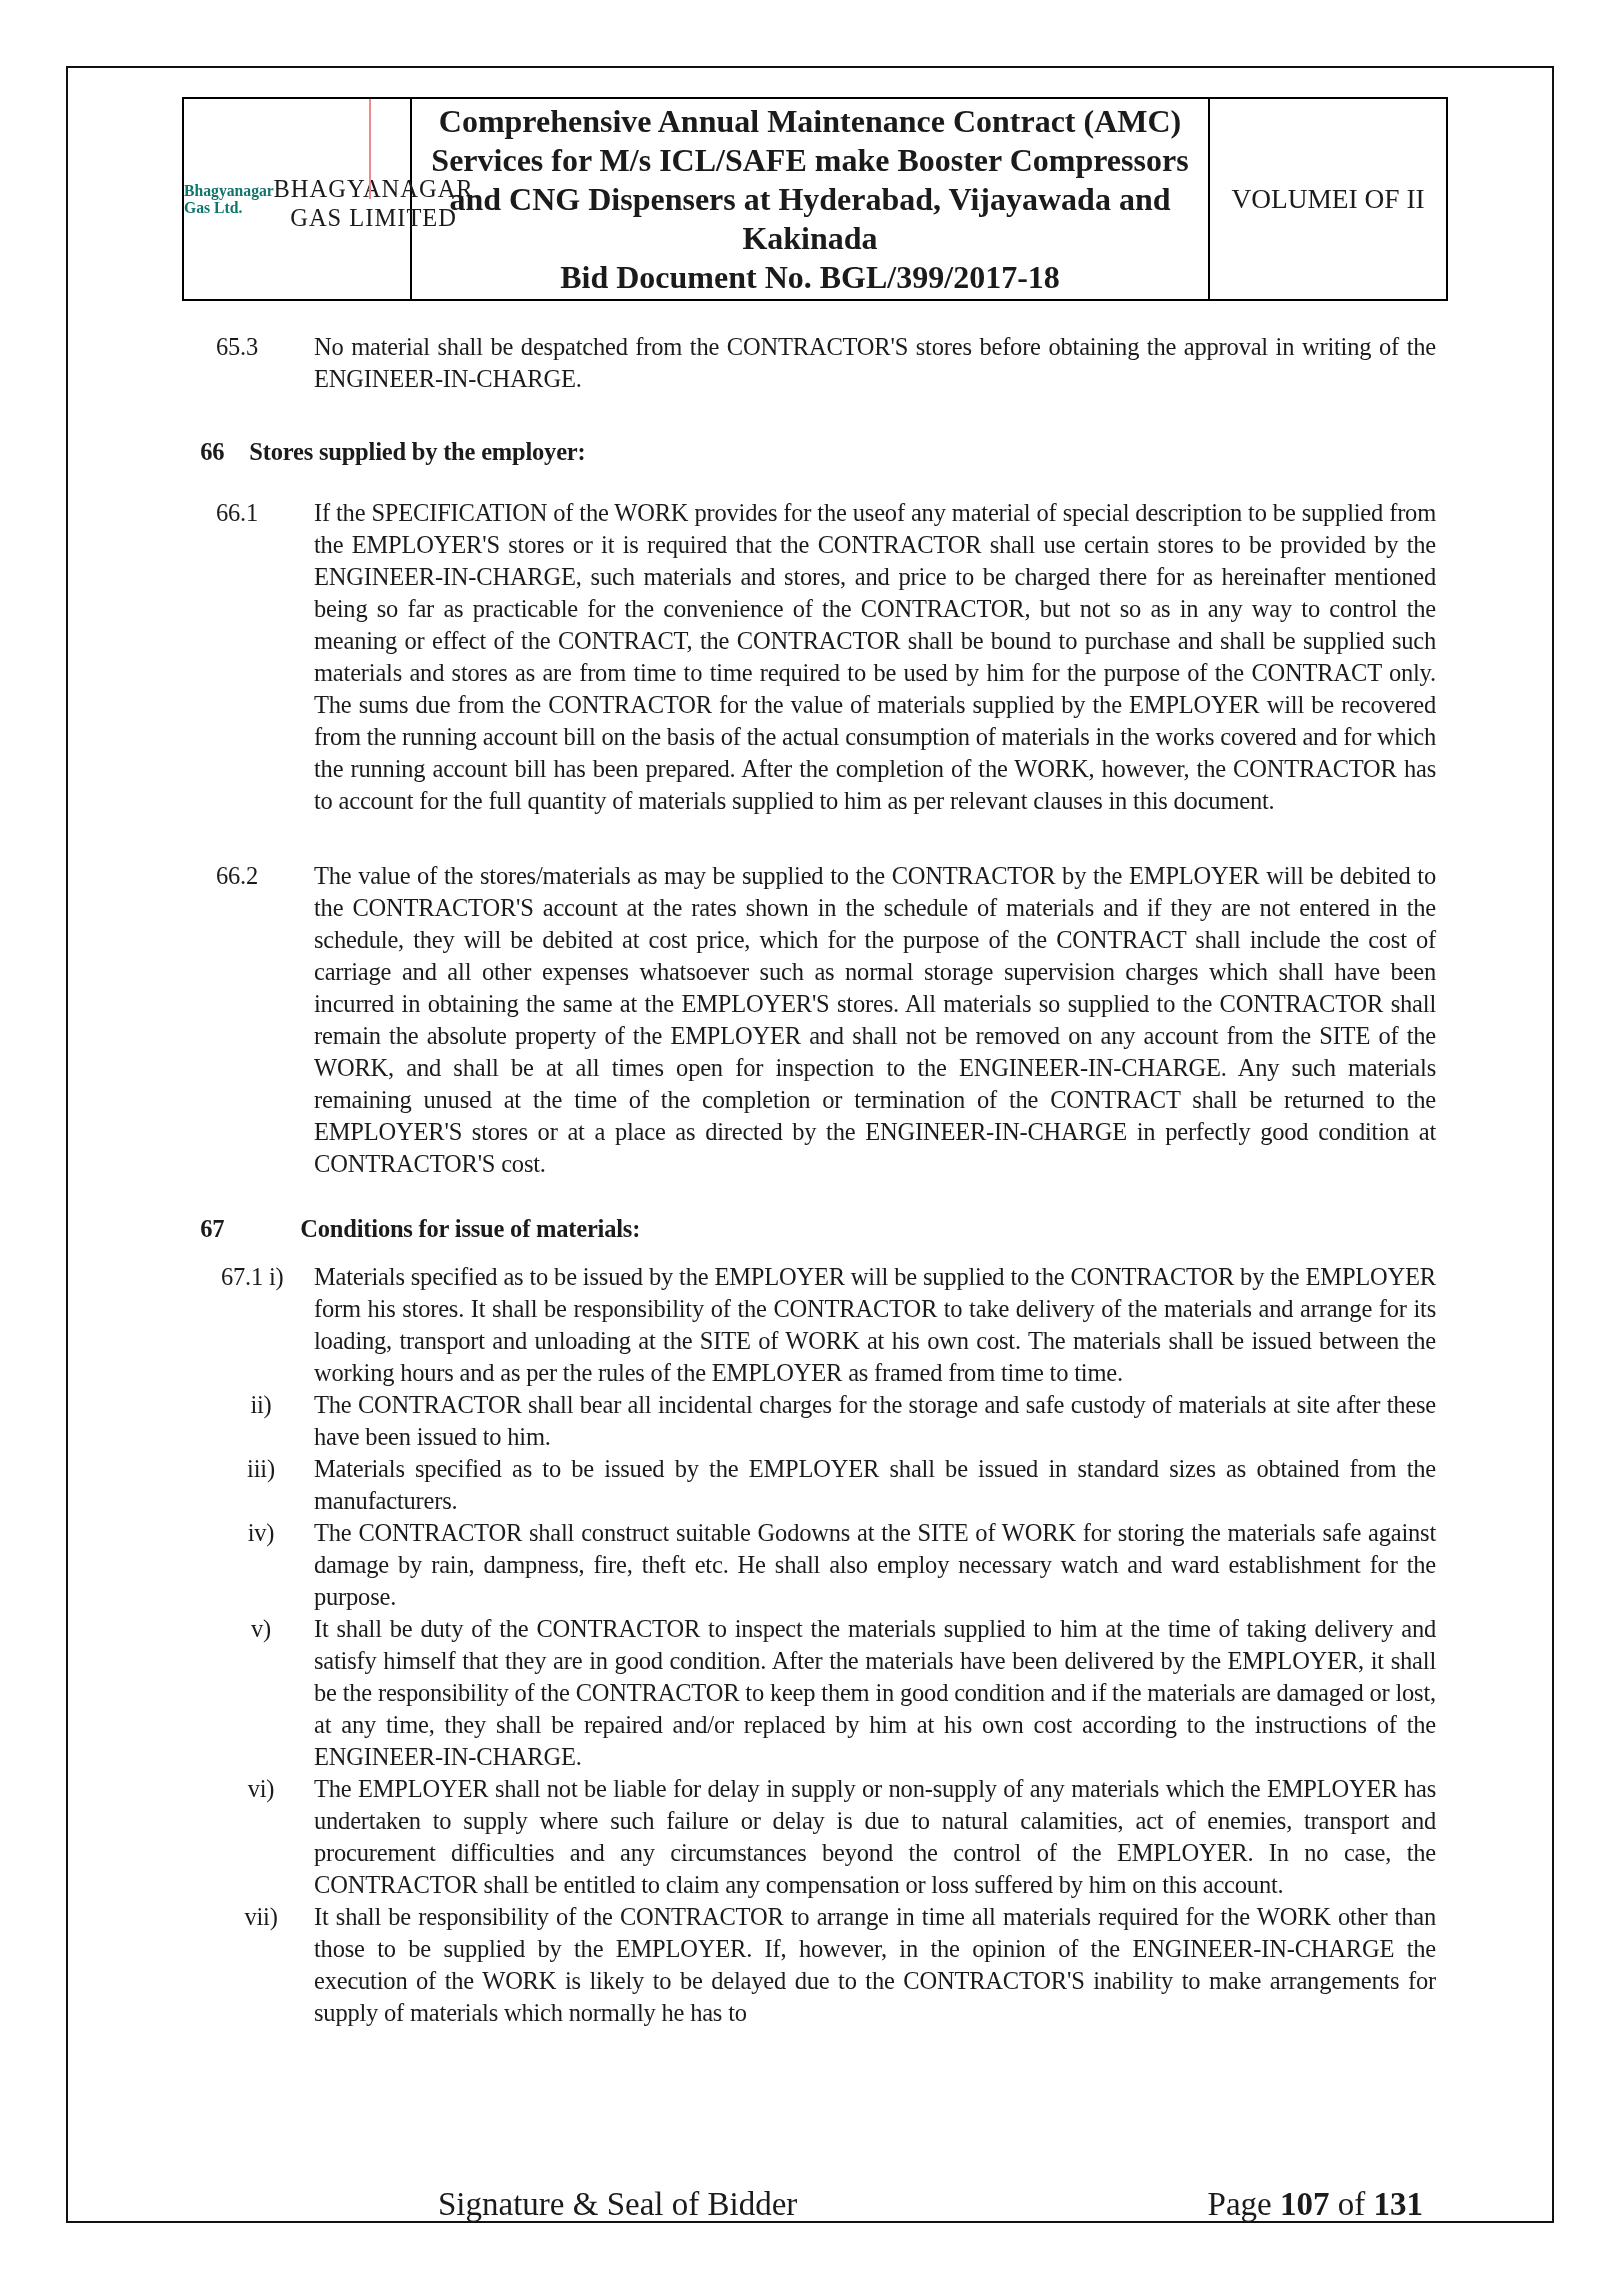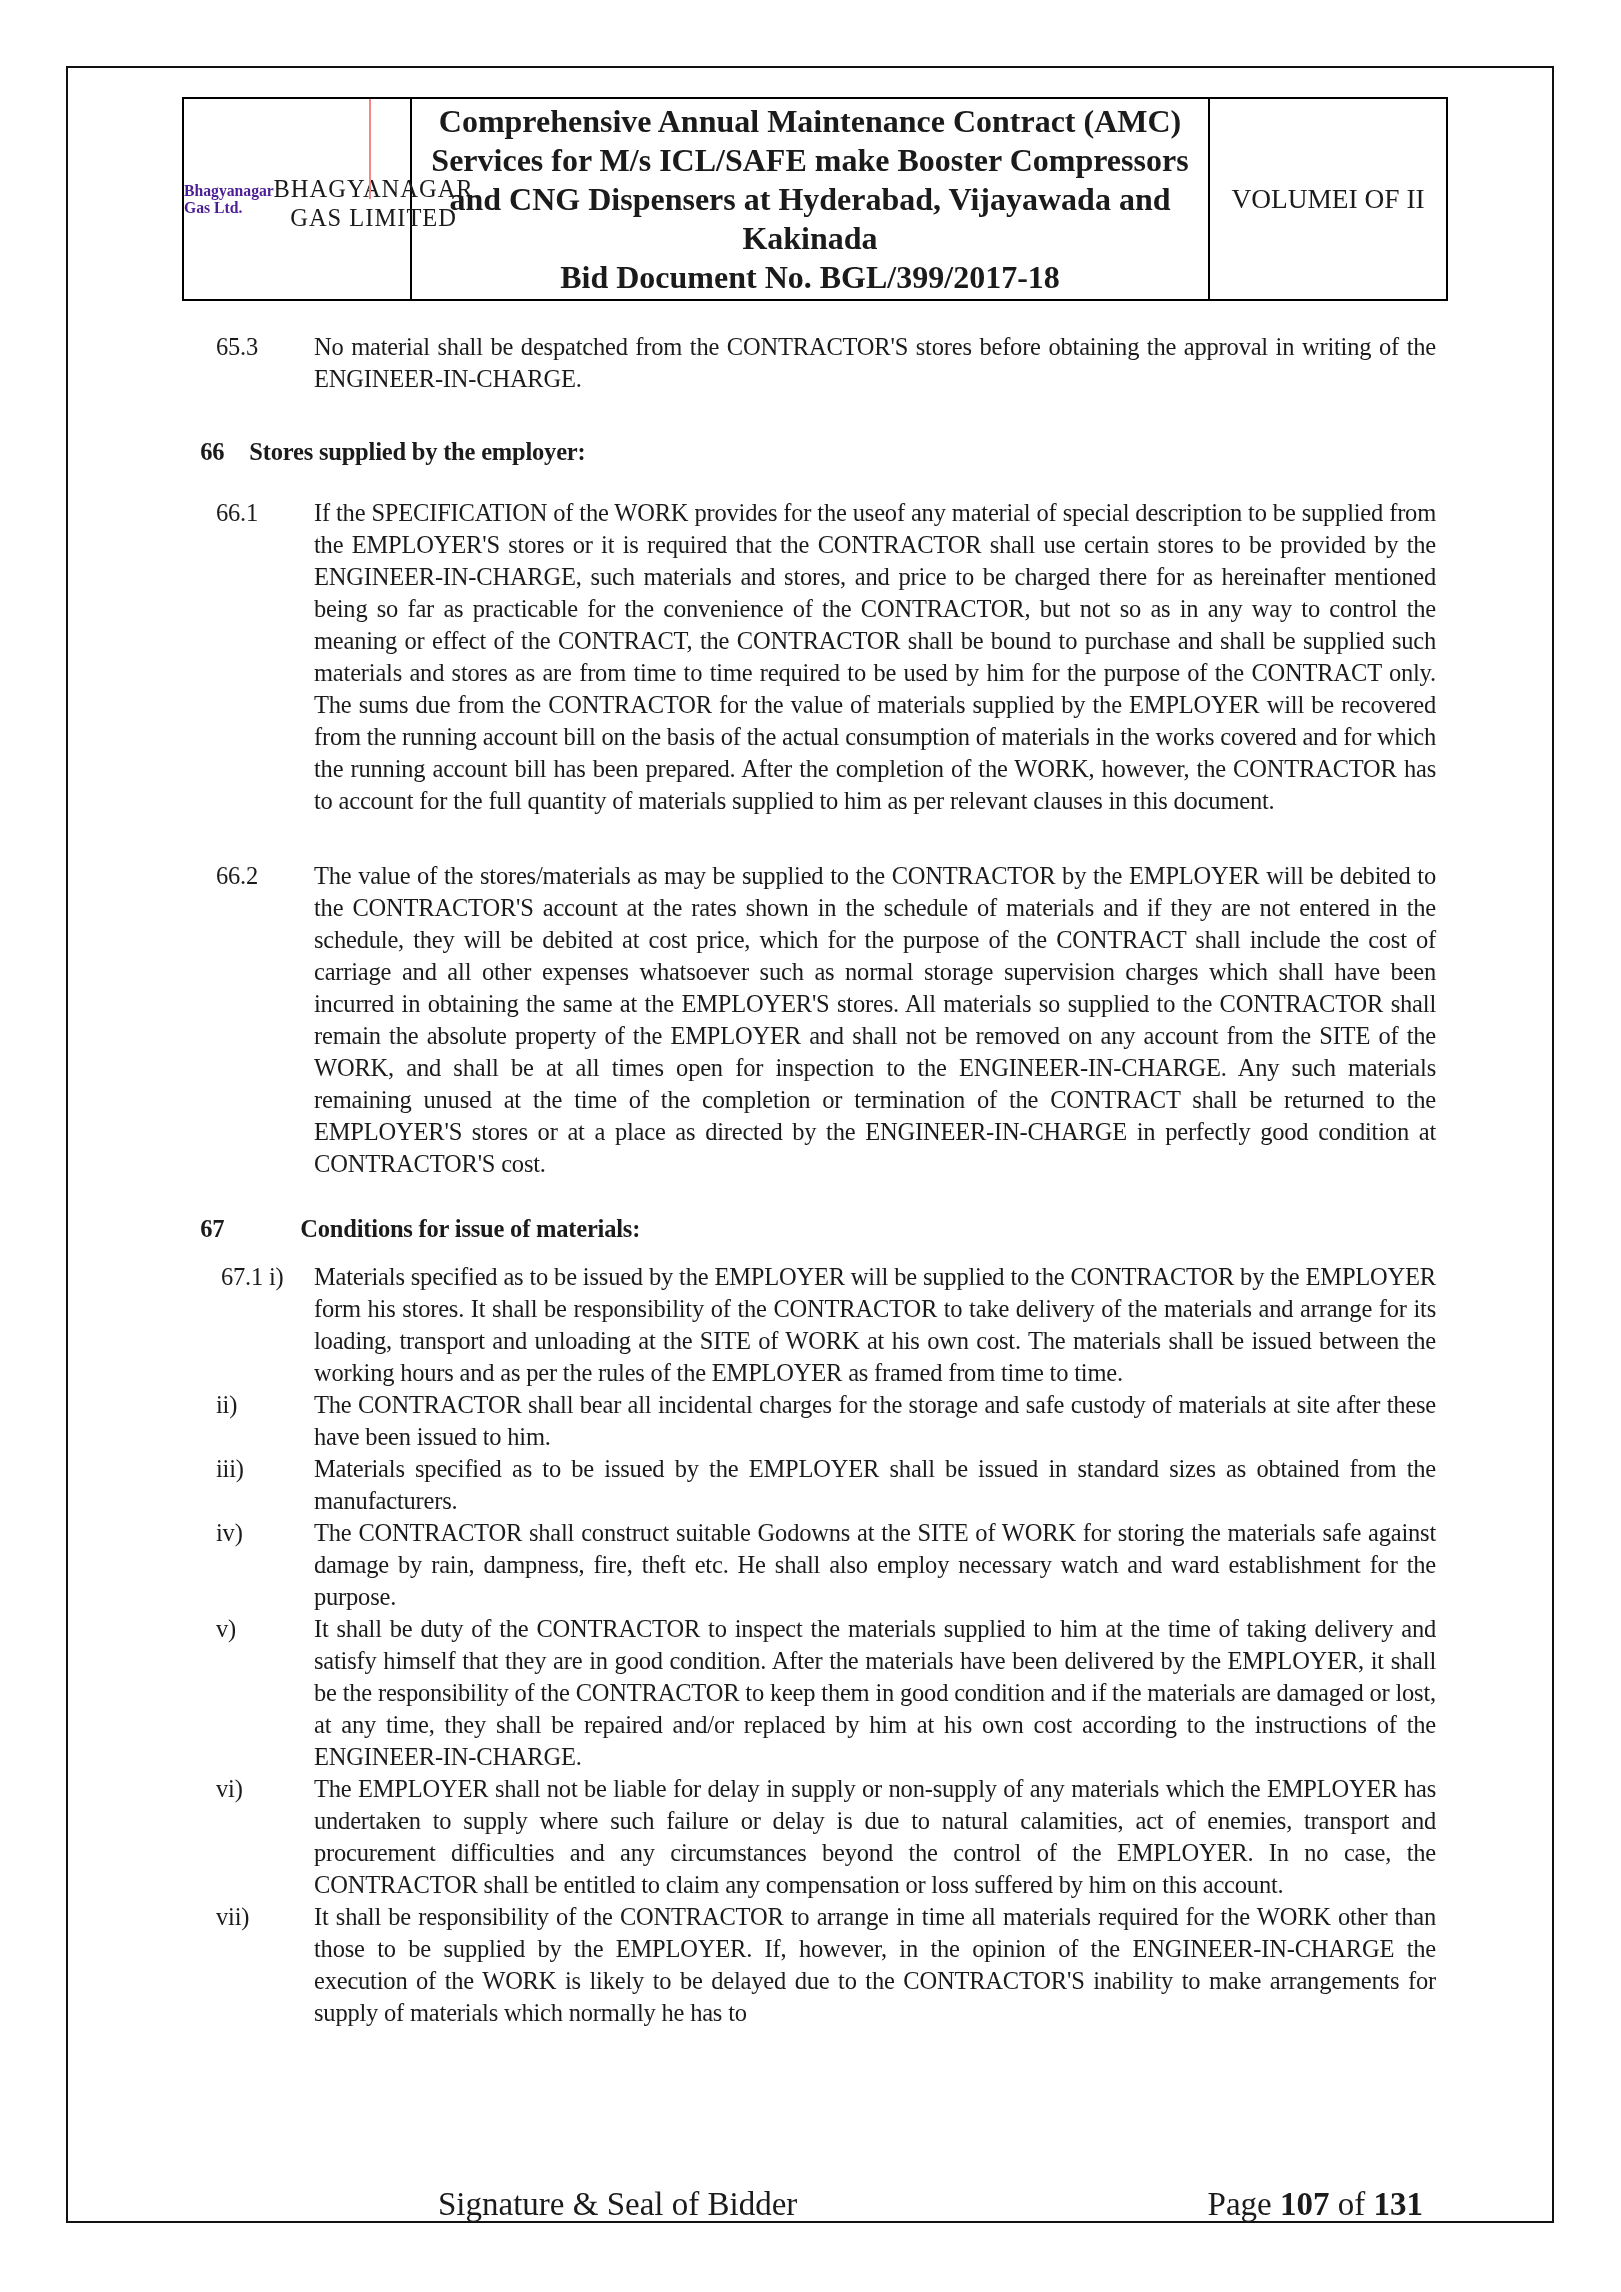--- a/index.html
+++ b/index.html
@@ -16,21 +16,21 @@
   .header-table{
     position:absolute;left:114px;top:29px;width:1266px;height:204px;
     display:flex;border:2.9px solid #000;box-sizing:border-box;background:#fff;
   }
   .logo-cell{
     width:228px;box-sizing:border-box;border-right:2.9px solid #000;
     display:flex;flex-direction:row;align-items:center;justify-content:flex-start;
     padding-top:3.9px;position:relative;
   }
   .logo-redline{position:absolute;right:39px;top:0px;width:2px;height:100px;background:#f08a8a;}
-  .brand-line{color:#4c1d95;font-size:15.7px;font-weight:bold;line-height:16.7px;margin-top:-2px;}
+  .brand-line{color:#0f766e;font-size:15.7px;font-weight:bold;line-height:16.7px;margin-top:-2px;}
   .company-name{font-size:24.5px;line-height:29px;text-align:center;letter-spacing:1px;margin-top:4.9px;}
   .title-cell{
     flex:1;box-sizing:border-box;border-right:2.9px solid #000;
     display:flex;flex-direction:column;align-items:center;justify-content:center;
     font-weight:bold;font-size:32px;line-height:39px;text-align:center;
     padding:0 17.6px;
   }
   .volume-cell{
     width:236px;box-sizing:border-box;display:flex;flex-direction:row;
     align-items:center;justify-content:center;font-size:27.4px;line-height:35px;
@@ -46,21 +46,21 @@
   .mb-a{margin-bottom:41px;}
   .mb-b{margin-bottom:29px;}
   .mb-c{margin-bottom:43px;}
   .mb-d{margin-bottom:33px;}
   .mb-e{margin-bottom:16px;}
   .sec-heading{font-weight:bold;margin-left:-15.7px;}
   .sec-heading .hnum{display:inline-block;}
   .sec-heading.h66 .hnum{width:49px;}
   .sec-heading.h67 .hnum{width:100px;}
   .sub{position:relative;padding-left:98px;text-align:justify;}
-  .sub .snum{position:absolute;left:0;top:0;width:90px;text-align:left;}
+  .sub .snum{position:absolute;left:0;top:0;width:90px;text-align:center;}
   
   .footer-row{
     position:absolute;left:0;bottom:0px;width:100%;box-sizing:border-box;
     padding:0 129px 1px 370px;display:flex;justify-content:space-between;
     font-size:33px;line-height:31px;
   }
   .page-num b{font-weight:bold;}
 </style>
 </head>
 <body>

